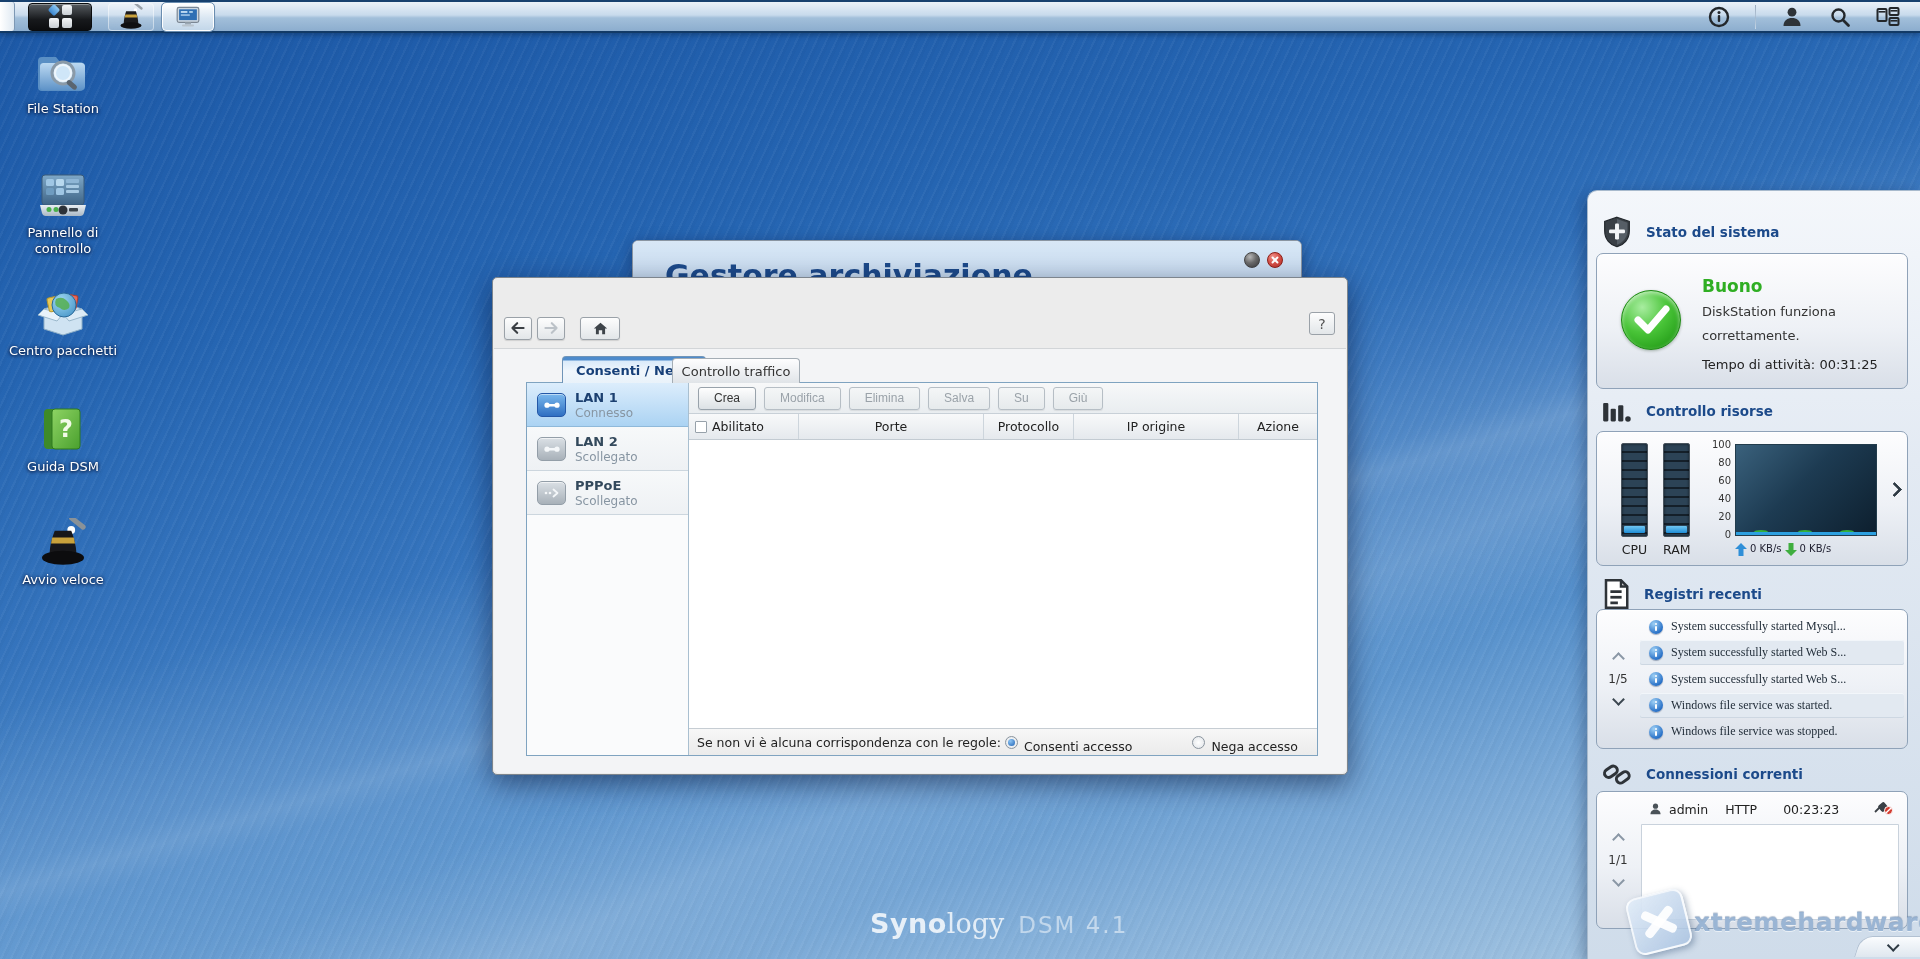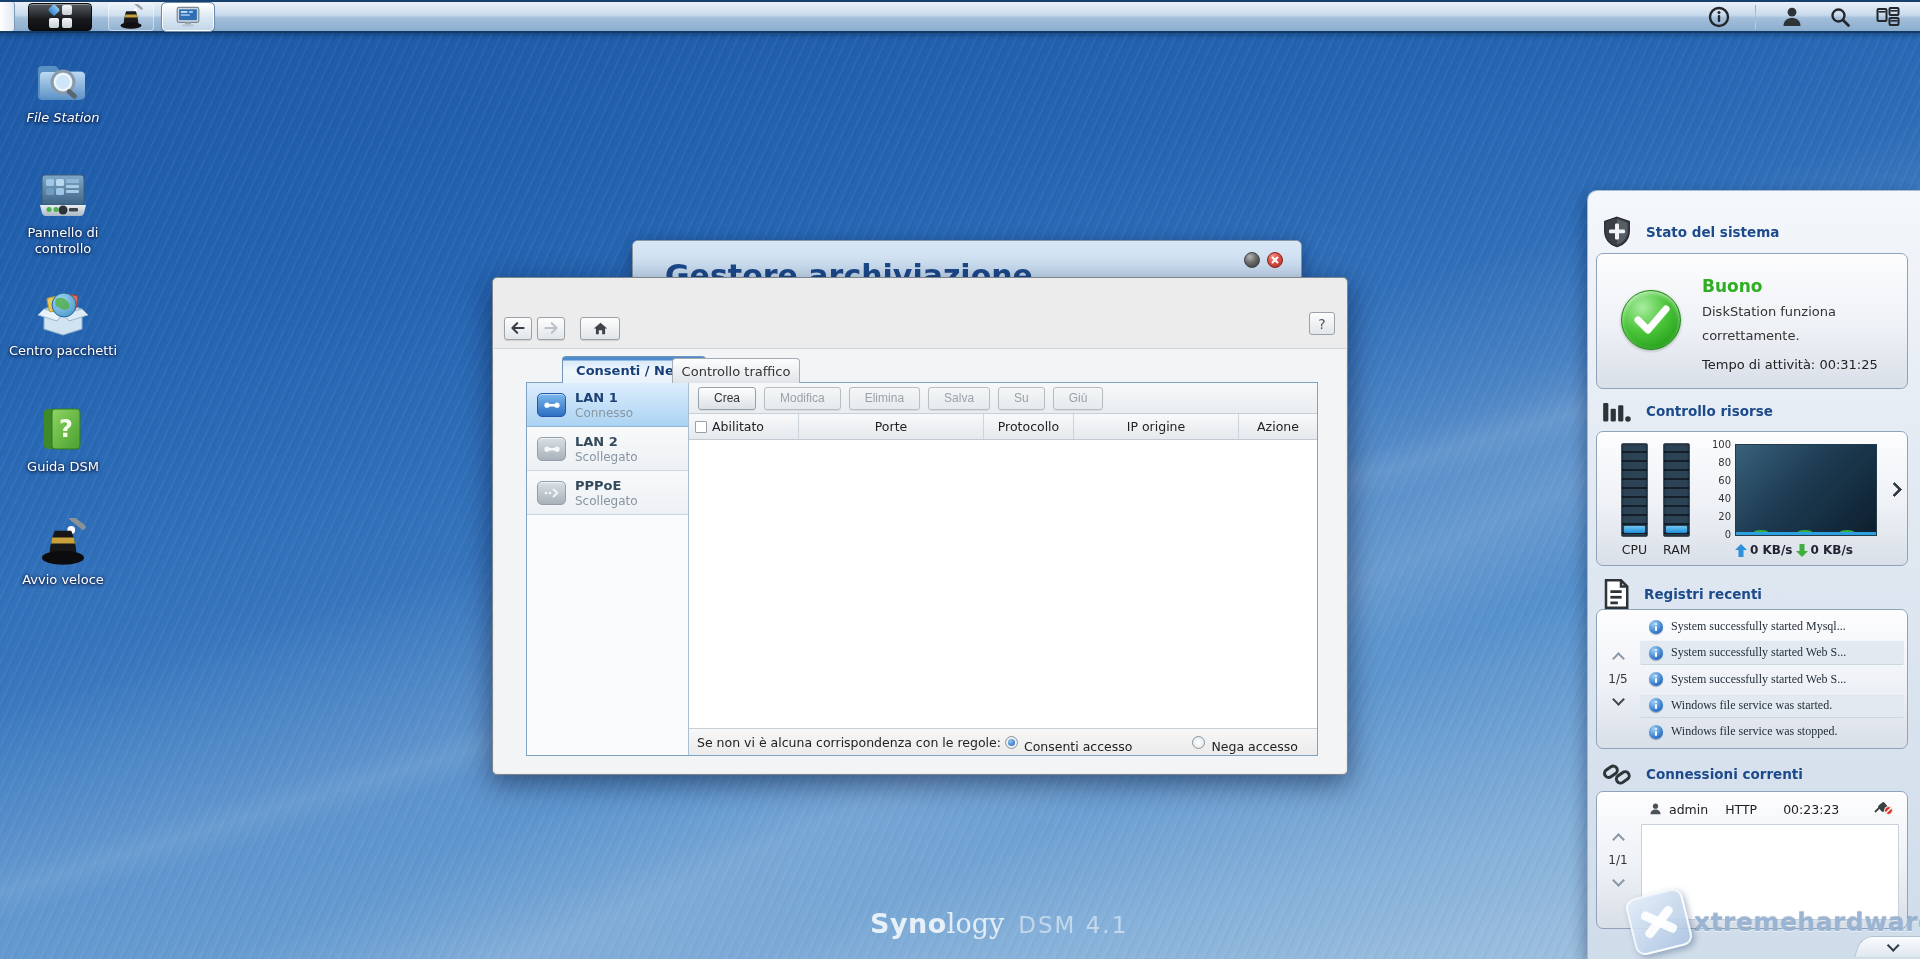--- a/index.html
+++ b/index.html
@@ -35,21 +35,21 @@
   .active-win { width:52px; border:1px solid #ffffff; outline:1px solid #6a8db0;
     background:linear-gradient(#ffffff,#d9e6f2 55%,#c3d7e9); box-shadow:0 1px 2px rgba(0,30,70,.3); }
   .tb-right { margin-left:auto; display:flex; align-items:center; gap:24px; padding-right:20px; }
   .tb-sep { width:1px; height:24px; background:linear-gradient(rgba(20,50,90,.35),rgba(255,255,255,.5)); }
   .tb-ico { width:24px; height:24px; display:flex; align-items:center; justify-content:center; cursor:pointer; }
 
   
   .desk-icon { position:absolute; left:8px; width:110px; text-align:center; cursor:pointer; z-index:5; }
   .desk-icon .art { width:54px; height:50px; margin:0 auto; display:flex; align-items:center; justify-content:center; }
   .desk-icon .lbl { margin-top:5px; font-size:13px; color:#fff; line-height:16px; text-shadow:0 1px 3px rgba(0,10,40,.85),0 0 4px rgba(0,10,40,.6); }
-  .di-1 { top:55px;font-style:italic; } .di-2 { top:170px; } .di-3 { top:288px; } .di-4 { top:404px; } .di-5 { top:517px; }
+  .di-1 { top:46px; } .di-2 { top:170px; } .di-3 { top:288px; } .di-4 { top:404px; } .di-5 { top:517px; }
 
   
   .bg-window { position:absolute; left:632px; top:240px; width:670px; height:300px; z-index:10;
     background:#eef2f6; border:1px solid #8a95a2; border-radius:6px 6px 0 0; box-shadow:0 4px 16px rgba(0,10,40,.4); overflow:hidden; }
   .bg-hdr { height:70px; background:linear-gradient(#d8e7f6,#b9d1ea); }
   .bg-title { position:absolute; left:32px; top:17px; font-size:30px; font-weight:bold; color:#1c4a8a; letter-spacing:0; }
   .bg-btns { position:absolute; right:18px; top:11px; display:flex; gap:7px; }
 
   .sphere { width:16px; height:16px; border-radius:50%; position:relative; cursor:pointer; }
   .sphere.gray { background:radial-gradient(circle at 35% 28%,#b9b9b9,#6d6d6d 45%,#3a3a3a); border:1px solid #444; }
@@ -139,21 +139,21 @@
   .gauge::after { content:""; position:absolute; left:2px; right:2px; bottom:3px; height:7px; background:linear-gradient(#6fc6f2,#1f8dd6); border-radius:1px; }
   .g1 { left:24px; } .g2 { left:66px; }
   .glbl { position:absolute; top:110px; width:27px; text-align:center; font-size:12.5px; color:#222; }
   .gl1 { left:24px; } .gl2 { left:66px; }
   .ticks { position:absolute; left:108px; top:8px; width:26px; height:100px; display:flex; flex-direction:column; justify-content:space-between; }
   .ticks span { font-size:10px; color:#333; text-align:right; line-height:10px; }
   .mini-chart { position:absolute; left:138px; top:12px; width:142px; height:92px; border:1px solid #223c4c;
     background:linear-gradient(135deg,#3a617c 0%,#1d3b52 45%,#0d1f2e 100%); }
   .mini-chart .base { position:absolute; left:0; right:0; bottom:0; height:3px; background:#2da0e0; }
   .mini-chart .bump { position:absolute; bottom:1px; width:14px; height:4px; border-radius:50% 50% 0 0; background:#35b03c; }
-  .net-row { position:absolute; left:138px; top:111px; display:flex; align-items:flex-end; gap:3px; font-size:12px; color:#223;font-weight:bold; }
+  .net-row { position:absolute; left:138px; top:111px; display:flex; align-items:flex-start; gap:3px; font-size:10px; color:#223; }
   .more-arrow { position:absolute; right:7px; top:52px; width:11px; height:11px; border-right:3px solid #2e3a44; border-top:3px solid #2e3a44; transform:rotate(45deg); cursor:pointer; border-radius:1px; }
 
   .h-logs { top:388px; } .card-logs { top:418px; height:140px; }
   .pager { position:absolute; left:0; top:0; bottom:0; width:42px; display:flex; flex-direction:column; align-items:center; justify-content:center; gap:7px; }
   .pager .pg { font-size:12px; color:#333; }
   .chev { width:9px; height:9px; border-right:2px solid #8a97a5; border-bottom:2px solid #8a97a5; display:inline-block; cursor:pointer; }
   .chev.up { transform:rotate(-135deg); margin-bottom:2px; }
   .chev.down { transform:rotate(45deg); margin-top:2px; }
   .chev.dark { border-color:#3c4750; }
   .log-rows { position:absolute; left:43px; right:3px; top:4px; bottom:4px; display:flex; flex-direction:column; justify-content:space-between; }

